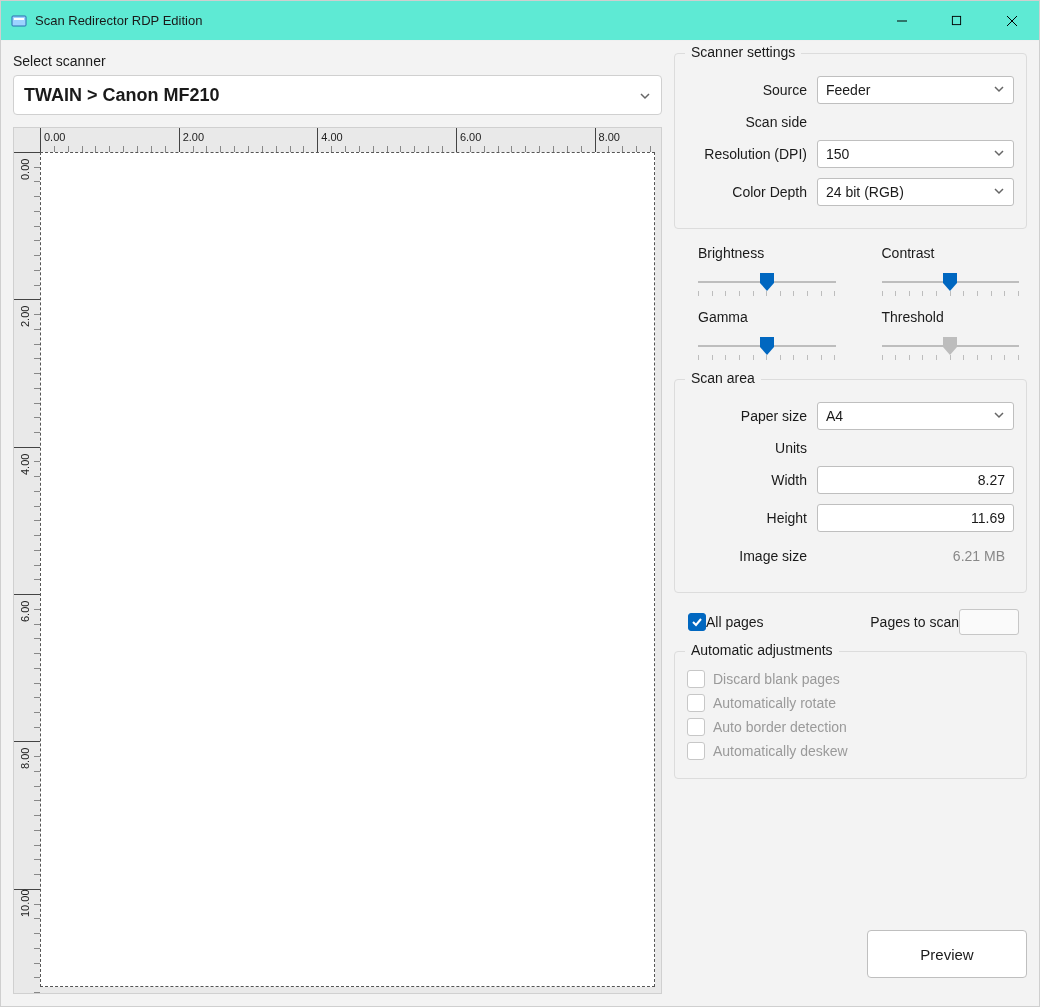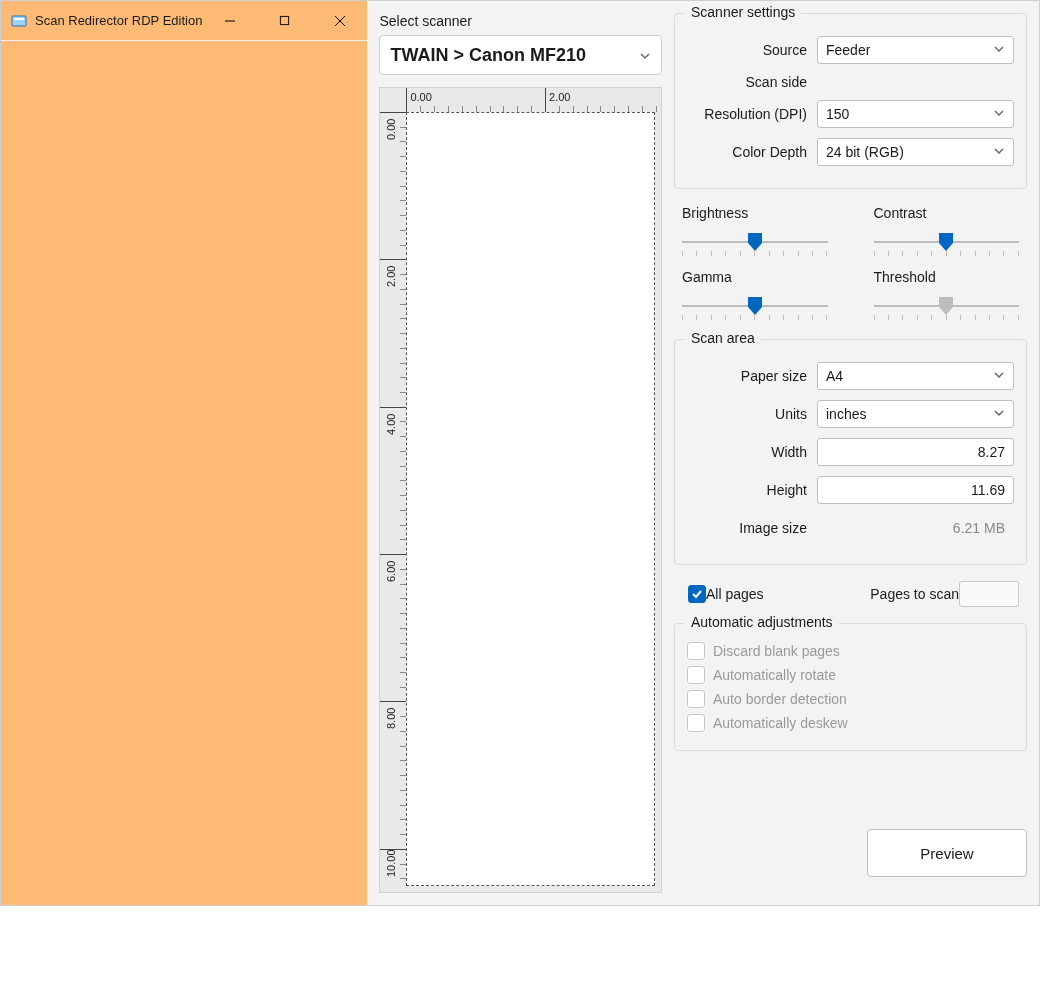--- a/index.html
+++ b/index.html
@@ -1,17 +1,17 @@
 <!DOCTYPE html>
 <html><head>
 <meta charset="utf-8">
 <style>
   * { box-sizing: border-box; }
   html, body { margin: 0; padding: 0; font-family: "Segoe UI", Tahoma, sans-serif; font-size: 14px; color: #1a1a1a; background: #ffffff; }
-  .window { width: 1040px; height: 906px; border: 1px solid #cfcfcf; background: #fdba74; display: flex; flex-direction: row; }
+  .window { width: 1040px; height: 1007px; border: 1px solid #cfcfcf; background: #5eead4; display: flex; flex-direction: column; }
   .titlebar { height: 40px; display: flex; align-items: center; padding: 0 0 0 10px; border-bottom: 1px solid #f0f0f0; }
   .titlebar .app-icon { width: 16px; height: 16px; margin-right: 8px; }
   .titlebar .title { flex: 1; font-size: 13px; }
   .titlebar .win-controls { display: flex; }
   .win-btn { width: 55px; height: 40px; display: flex; align-items: center; justify-content: center; cursor: pointer; }
   .content { flex: 1; display: flex; background: #f3f3f3; }
   .left-pane { flex: 1; display: flex; flex-direction: column; padding: 12px 12px 12px 12px; min-width: 0; }
   .right-pane { width: 365px; padding: 12px 12px 28px 0; display: flex; flex-direction: column; gap: 12px; }
   .label-row { font-size: 14px; margin-bottom: 6px; }
   .scanner-select { background: #fff; border: 1px solid #d0d0d0; border-radius: 4px; height: 40px; display: flex; align-items: center; padding: 0 10px; margin-bottom: 12px; cursor: pointer; gap: 36px; }
@@ -29,21 +29,21 @@
   .page { position: absolute; top: 24px; left: 26px; right: 6px; bottom: 6px; background: #fff; border: 1px dashed #555; }
   .groupbox { border: 1px solid #dcdcdc; border-radius: 4px; padding: 12px 12px 12px 12px; position: relative; background: #f3f3f3; }
   .groupbox .legend { position: absolute; top: -10px; left: 10px; background: #f3f3f3; padding: 0 6px; font-size: 14px; }
   .form-row { display: flex; align-items: center; margin: 10px 0; gap: 10px; }
   .form-row label { flex: 0 0 120px; text-align: right; font-size: 14px; }
   .form-row .control { flex: 1; }
   .select-ctl, .input-ctl { width: 100%; height: 28px; border: 1px solid #bfbfbf; border-radius: 3px; background: #fff; display:flex; align-items:center; padding: 0 8px; font-size: 14px; cursor:pointer; }
   .input-ctl { cursor: text; justify-content: flex-end; }
   .input-ctl.readonly { background: transparent; border-color: transparent; color: #888; cursor: default; }
   .select-ctl .sel-val { flex:1; }
-  .sliders { display: grid; grid-template-columns: 1fr 1fr; gap: 10px 46px; padding: 4px 8px; }
+  .sliders { display: grid; grid-template-columns: 1fr 1fr; gap: 10px 46px; padding: 4px 8px; margin-left: 16px; }
   .slider-block { display:flex; flex-direction:column; }
   .slider-block .slabel { font-size:14px; margin-bottom:4px; }
   .slider { position: relative; height: 26px; margin-top:8px; }
   .slider .track { position:absolute; left:0; right:0; top:8px; height:2px; background:#bdbdbd; }
   .slider .ticks { position:absolute; left:0; right:0; top:18px; display:flex; justify-content:space-between; height:5px;}
   .slider .ticks span{ width:1px; background:#bdbdbd; height:5px; display:block;}
   .slider .thumb { position:absolute; top:0; width:14px; height:18px; margin-left:-7px; }
   .slider .thumb svg { display:block; }
   .check-row { display:flex; align-items:center; gap:8px; margin: 6px 0; }
   .check-row.disabled { color:#9a9a9a; }
@@ -362,26 +362,20 @@
           <label>Paper size</label>
           <div class="control select-ctl">
             <span class="sel-val">A4</span>
             <span><svg viewBox="0 0 12 12" width="12" height="12">
                   <polyline points="2,4 6,8 10,4" fill="none" stroke="#666" stroke-width="1.5"></polyline>
                 </svg></span>
           </div>
         </div>
         <div class="form-row">
           <label>Units</label>
-          <div class="control select-ctl">
-            <span class="sel-val">inches</span>
-            <span><svg viewBox="0 0 12 12" width="12" height="12">
-                  <polyline points="2,4 6,8 10,4" fill="none" stroke="#666" stroke-width="1.5"></polyline>
-                </svg></span>
-          </div>
         </div>
         <div class="form-row">
           <label>Width</label>
           <div class="control input-ctl">
               <span>8.27</span>
             </div>
         </div>
         <div class="form-row">
           <label>Height</label>
           <div class="control input-ctl">

